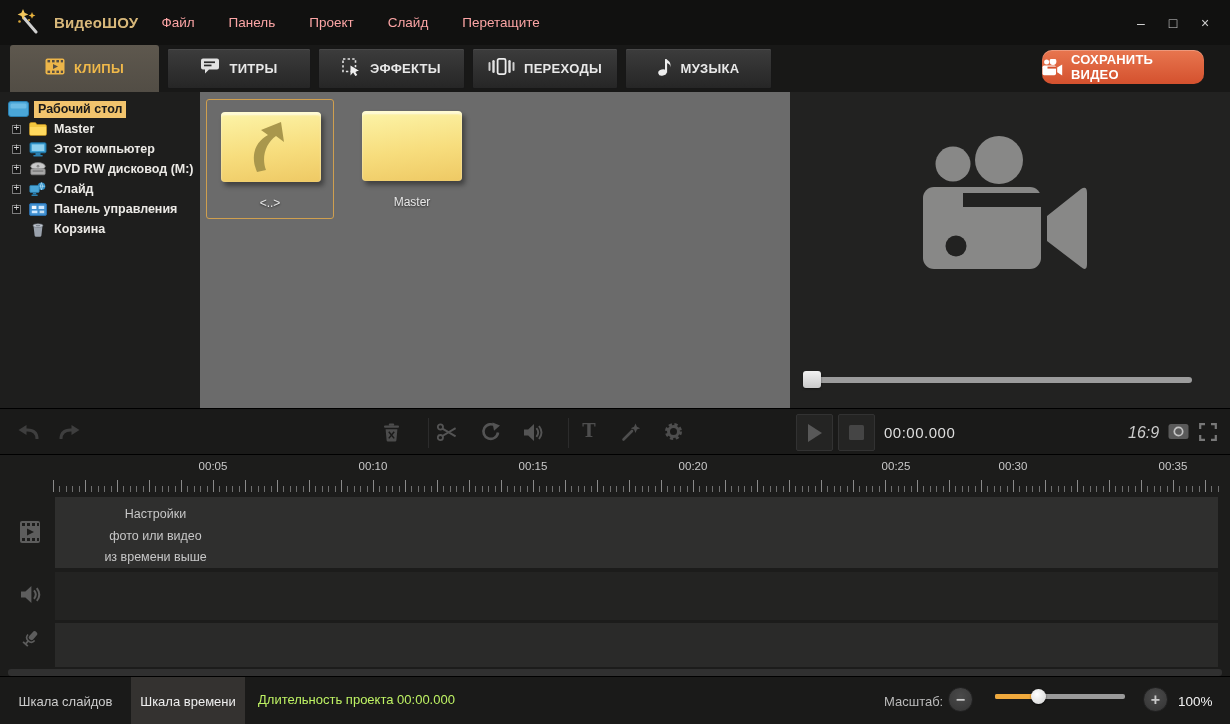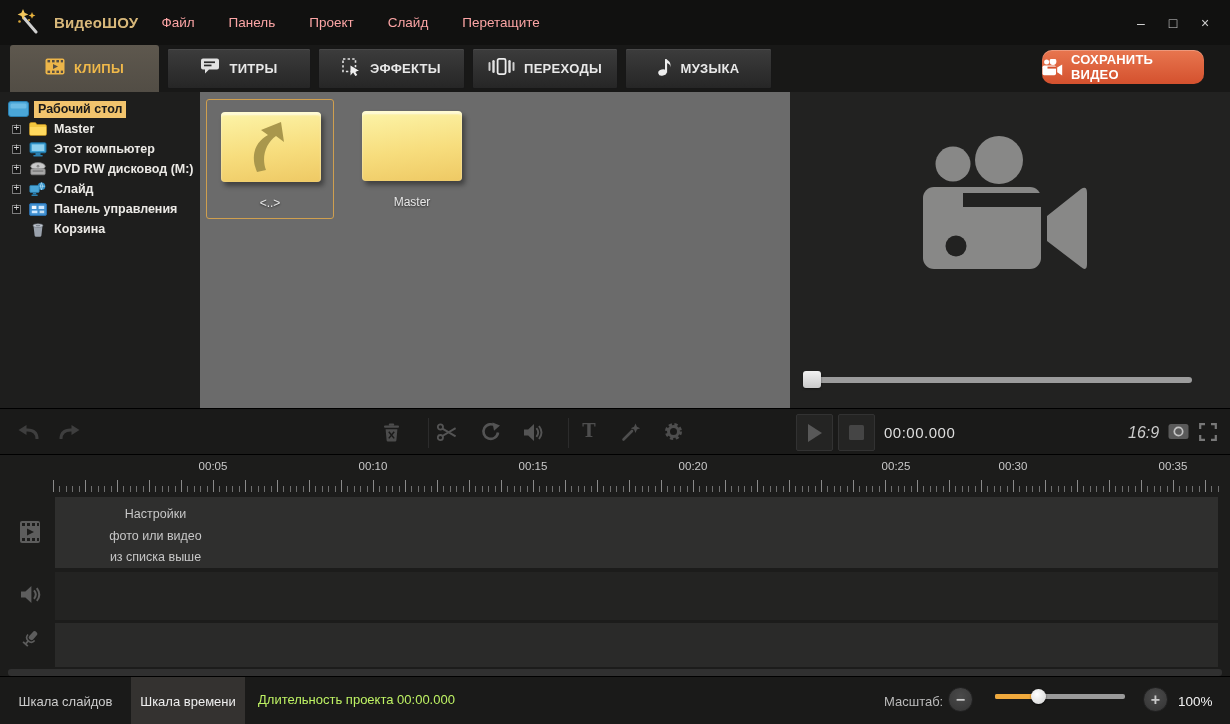--- a/index.html
+++ b/index.html
@@ -632,21 +632,21 @@
             <line x1="10" y1="12.5" x2="10" y2="16.5" stroke="#5d5d5d" stroke-width="1.8"></line>
             <line x1="6.8" y1="16.8" x2="13.2" y2="16.8" stroke="#5d5d5d" stroke-width="1.8"></line>
           </g>
         </svg>
     </span>
 
     <div id="video-track">
       <div id="drop-hint">
         <div>Настройки</div>
         <div>фото или видео</div>
-        <div>из списка выше</div>
+        <div>из времени выше</div>
       </div>
     </div>
     <div id="audio-track"></div>
     <div id="voice-track"></div>
     <div id="h-scrollbar"></div>
   </div>
 
   <div id="statusbar">
     <div class="sb-tab" id="tab-slides">Шкала слайдов</div>
     <div class="sb-tab" id="tab-time">Шкала времени</div>

